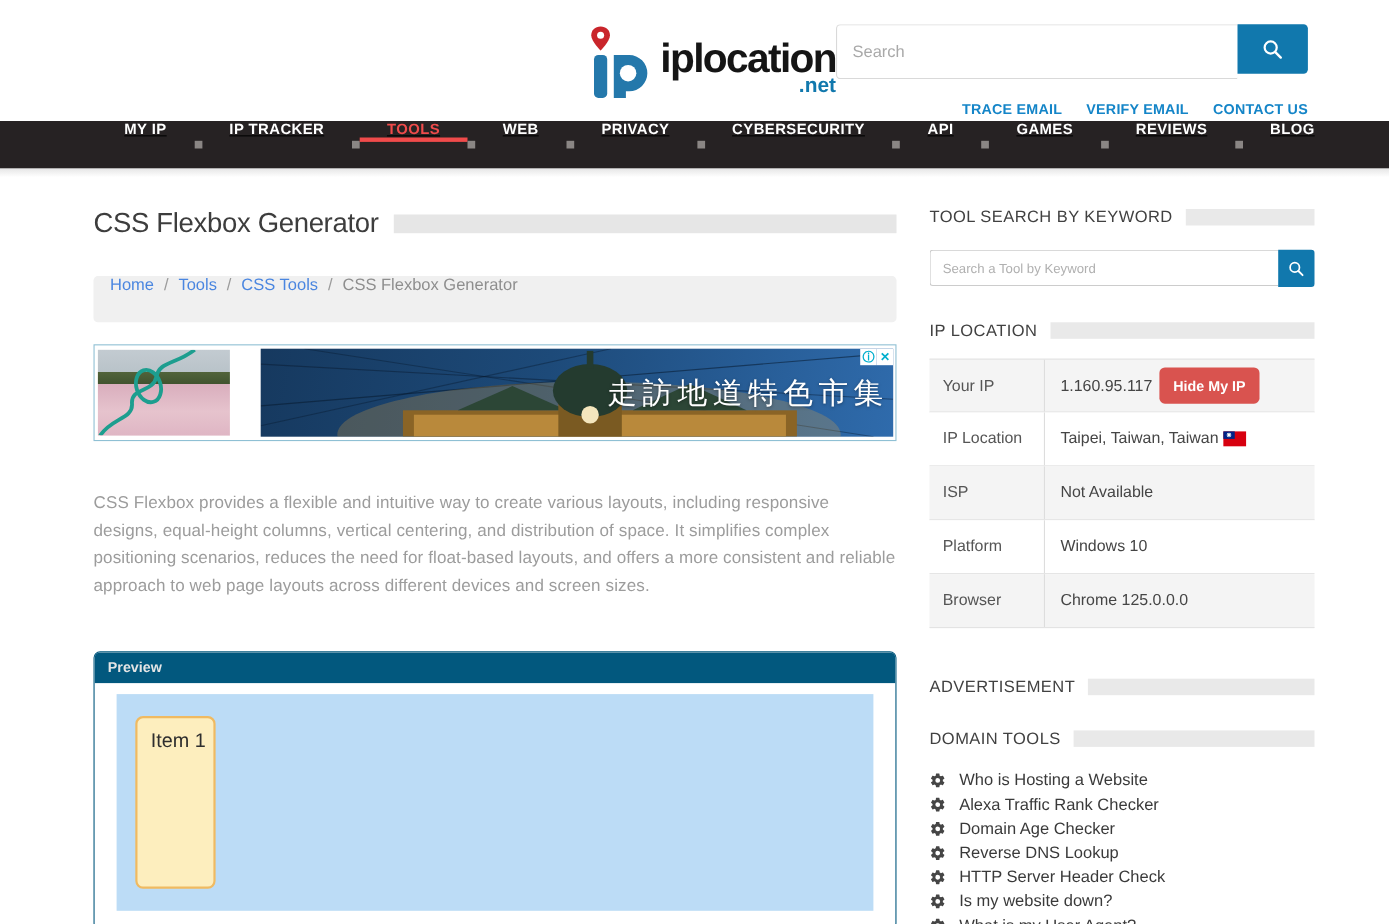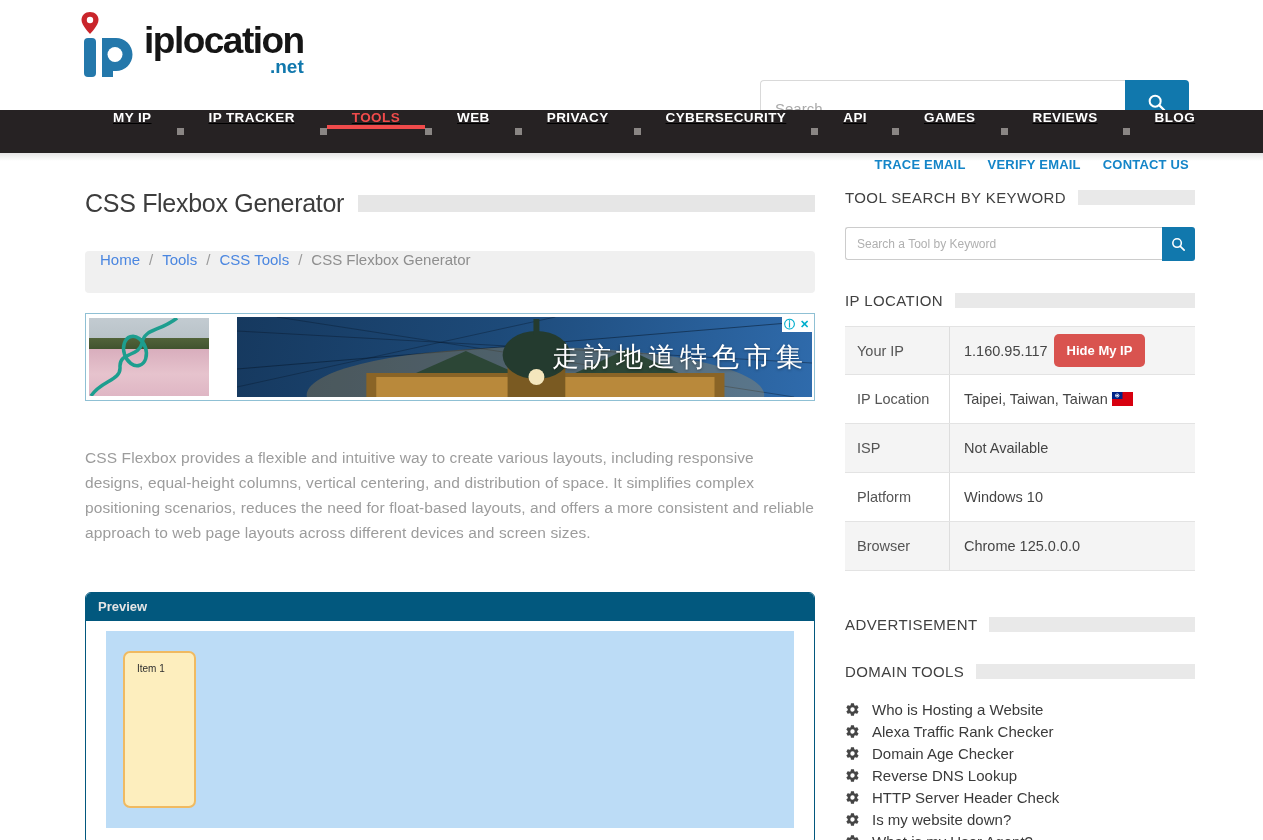--- a/index.html
+++ b/index.html
@@ -1,28 +1,28 @@
 <!DOCTYPE html>
 <html style="--accent_blue: #1178ad; --link_blue: #1485c8; --breadcrumb_blue: #4a86e0; --nav_bg: #262223; --nav_active_red: #f04b4b; --preview_header: #02587e; --preview_container_blue: #bcdcf6; --flex_item_bg: #fdeebe; --flex_item_border: #f0ba61; --hide_ip_red: #d9534f;"><head>
 <meta charset="utf-8">
 <style>
   * { margin:0; padding:0; box-sizing:border-box; }
   html,body { width:1263px; height:840px; overflow:hidden; background:#fff;
     font-family:"Liberation Sans", sans-serif; }
 
   
   .site-header { height:110px; background:#fff; }
-  .header-inner { display:flex; justify-content:flex-end; padding:10px 74px 0 78px;flex-direction:column; }
+  .header-inner { display:flex; justify-content:flex-end; padding:22px 74px 0 78px; }
   .logo { display:flex; align-items:flex-start; text-decoration:none; cursor:pointer; }
   .logo-text { margin-left:4px; margin-top:14px; }
   .logo-main { display:block; font-size:37px; font-weight:bold; color:#151515; letter-spacing:-1.5px; line-height:34px; }
   .logo-tld { display:block; text-align:right; font-size:19px; font-weight:bold; color:var(--accent_blue,#1178ad); line-height:18px; }
   .header-right { display:flex; flex-direction:column; align-items:flex-end; }
   .search-bar { display:flex; }
-  .search-bar input { width:365px; height:57px; border:1px solid #d9d9d9; border-right:none;
+  .search-bar input { width:365px; height:50px; border:1px solid #d9d9d9; border-right:none;
     border-radius:4px 0 0 4px; padding:0 14px; font-size:15px; color:#444; outline:none; }
   .search-bar input::placeholder { color:#a9a9a9; }
   .search-btn { width:64px; height:45px; background:var(--accent_blue,#1178ad); border:none;
     border-radius:0 4px 4px 0; cursor:pointer; display:flex; align-items:center; justify-content:center; }
   .header-links { margin-top:20px; display:flex; gap:22px; }
   .header-links a { color:var(--link_blue,#1485c8); font-size:13px; font-weight:bold; text-decoration:none; letter-spacing:.2px; cursor:pointer; }
 
   
   .main-nav { height:43px; background:var(--nav_bg,#262223); position:relative; }
   .main-nav::after { content:""; position:absolute; left:0; right:0; top:43px; height:8px;
@@ -67,21 +67,21 @@
   .description { margin-top:44px; color:#9c9c9c; font-size:15.5px; line-height:25px; letter-spacing:.1px; }
 
   
   .preview-panel { margin-top:47px; border:1px solid var(--preview_header,#02587e); border-radius:6px; overflow:hidden; background:#fff; }
   .preview-header { background:var(--preview_header,#02587e); color:#e5e5e5; font-size:13px; font-weight:bold;
     padding:6px 12px 7px; }
   .preview-body { padding:10px 20px 16px; }
   .flex-container { background:var(--preview_container_blue,#bcdcf6); height:197px; padding:20px 17px; display:flex; }
   .flex-item { width:73px; height:157px; background:var(--flex_item_bg,#fdeebe);
     border:2px solid var(--flex_item_border,#f0ba61); border-radius:7px; padding:10px 0 0 12px;
-    font-size:10px; color:#2e2e2e; cursor:pointer; }
+    font-size:18px; color:#2e2e2e; cursor:pointer; }
 
   
   .side-heading { display:flex; align-items:center; font-size:15px; color:#414141; letter-spacing:.4px; }
   .heading-bar { flex:1; height:15px; background:#e9e9e9; margin-left:12px; }
   .tool-search { display:flex; margin-top:21px; }
   .tool-search input { flex:1; height:33px; border:1px solid #ccc; border-right:none; border-radius:3px 0 0 3px;
     padding:4px 11px; font-size:12px; color:#555; outline:none; }
   .tool-search input::placeholder { color:#b0b0b0; }
   .tool-search button { width:33px; height:34px; background:var(--accent_blue,#1178ad); border:none;
     border-radius:0 3px 3px 0; cursor:pointer; display:flex; align-items:center; justify-content:center; }

